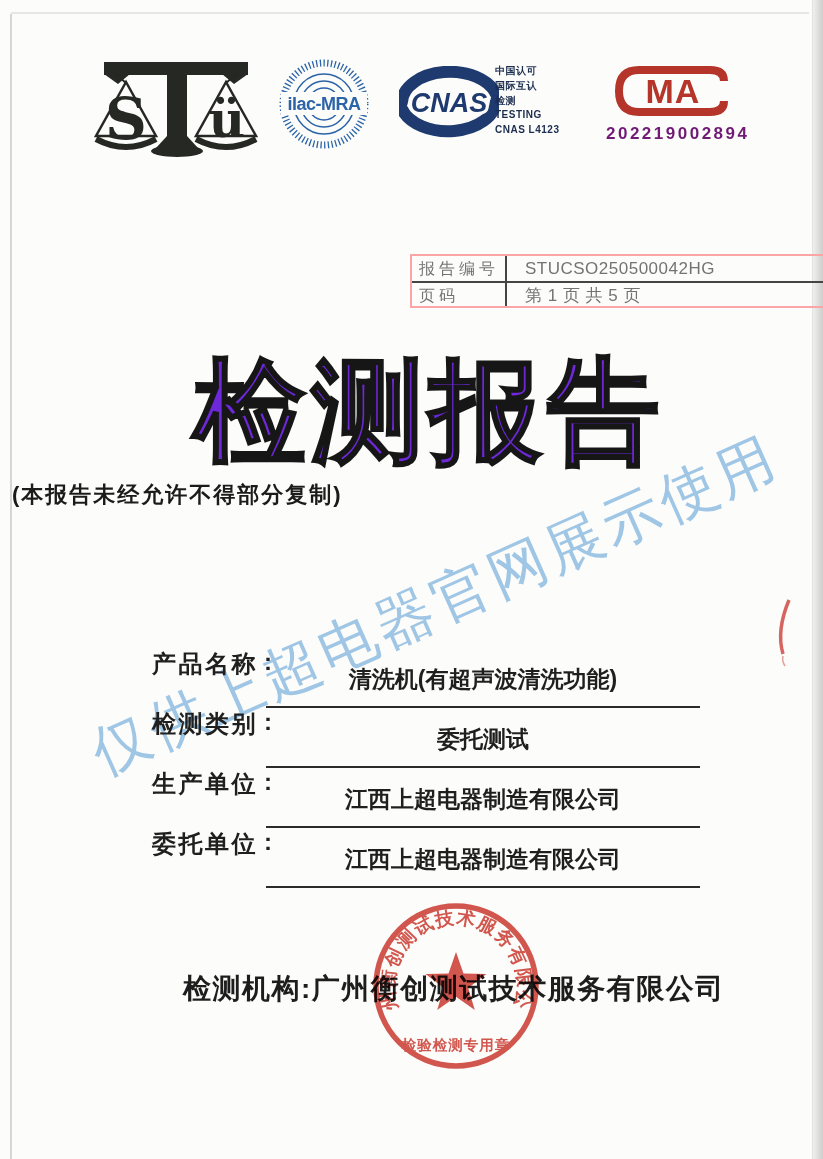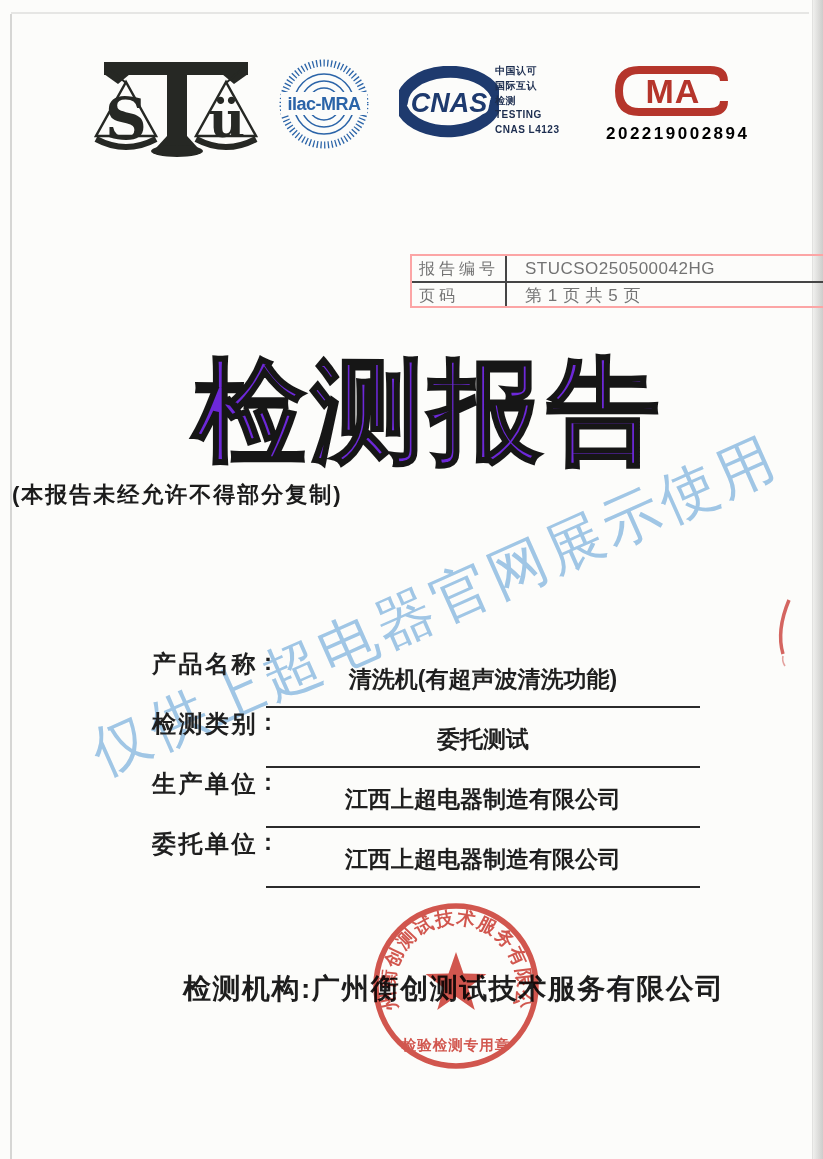--- a/index.html
+++ b/index.html
@@ -17,21 +17,21 @@
                 background:linear-gradient(to right,#f0f0ee,#cdcdcb); border-left:1px solid #e2e2e0; }
 
   
   .stu-logo   { position:absolute; left:90px;  top:52px; width:172px; height:115px; }
   .ilac-logo  { position:absolute; left:278px; top:58px; width:92px;  height:92px; }
   .cnas-icon  { position:absolute; left:399px; top:66px; width:100px; height:72px; }
   .cnas-text  { position:absolute; left:495px; top:64px; width:96px;
                 font-size:10px; line-height:14.8px; font-weight:bold; color:#1c2d4f; letter-spacing:0.5px; }
   .cma-logo   { position:absolute; left:612px; top:64px; width:121px; height:54px; }
   .cma-number { position:absolute; left:606px; top:124px; width:134px; text-align:center;
-                font-size:17px; letter-spacing:2.5px; font-weight:600; color:#000000; }
+                font-size:17px; letter-spacing:2.5px; font-weight:600; color:#701a75; }
 
   
   .report-table { position:absolute; left:410px; top:254px; width:420px;
                   border:2px solid #fca5a5; color:#737373; background:transparent; }
   .rt-row { display:flex; height:25px; line-height:25px; }
   .rt-row + .rt-row { border-top:2px solid #454545; }
   .rt-label { width:95px; border-right:2px solid #454545; padding-left:7px;
               letter-spacing:4px; font-size:16px; }
   .rt-value { flex:1; padding-left:18px; font-size:17px; letter-spacing:0.5px; }
 

